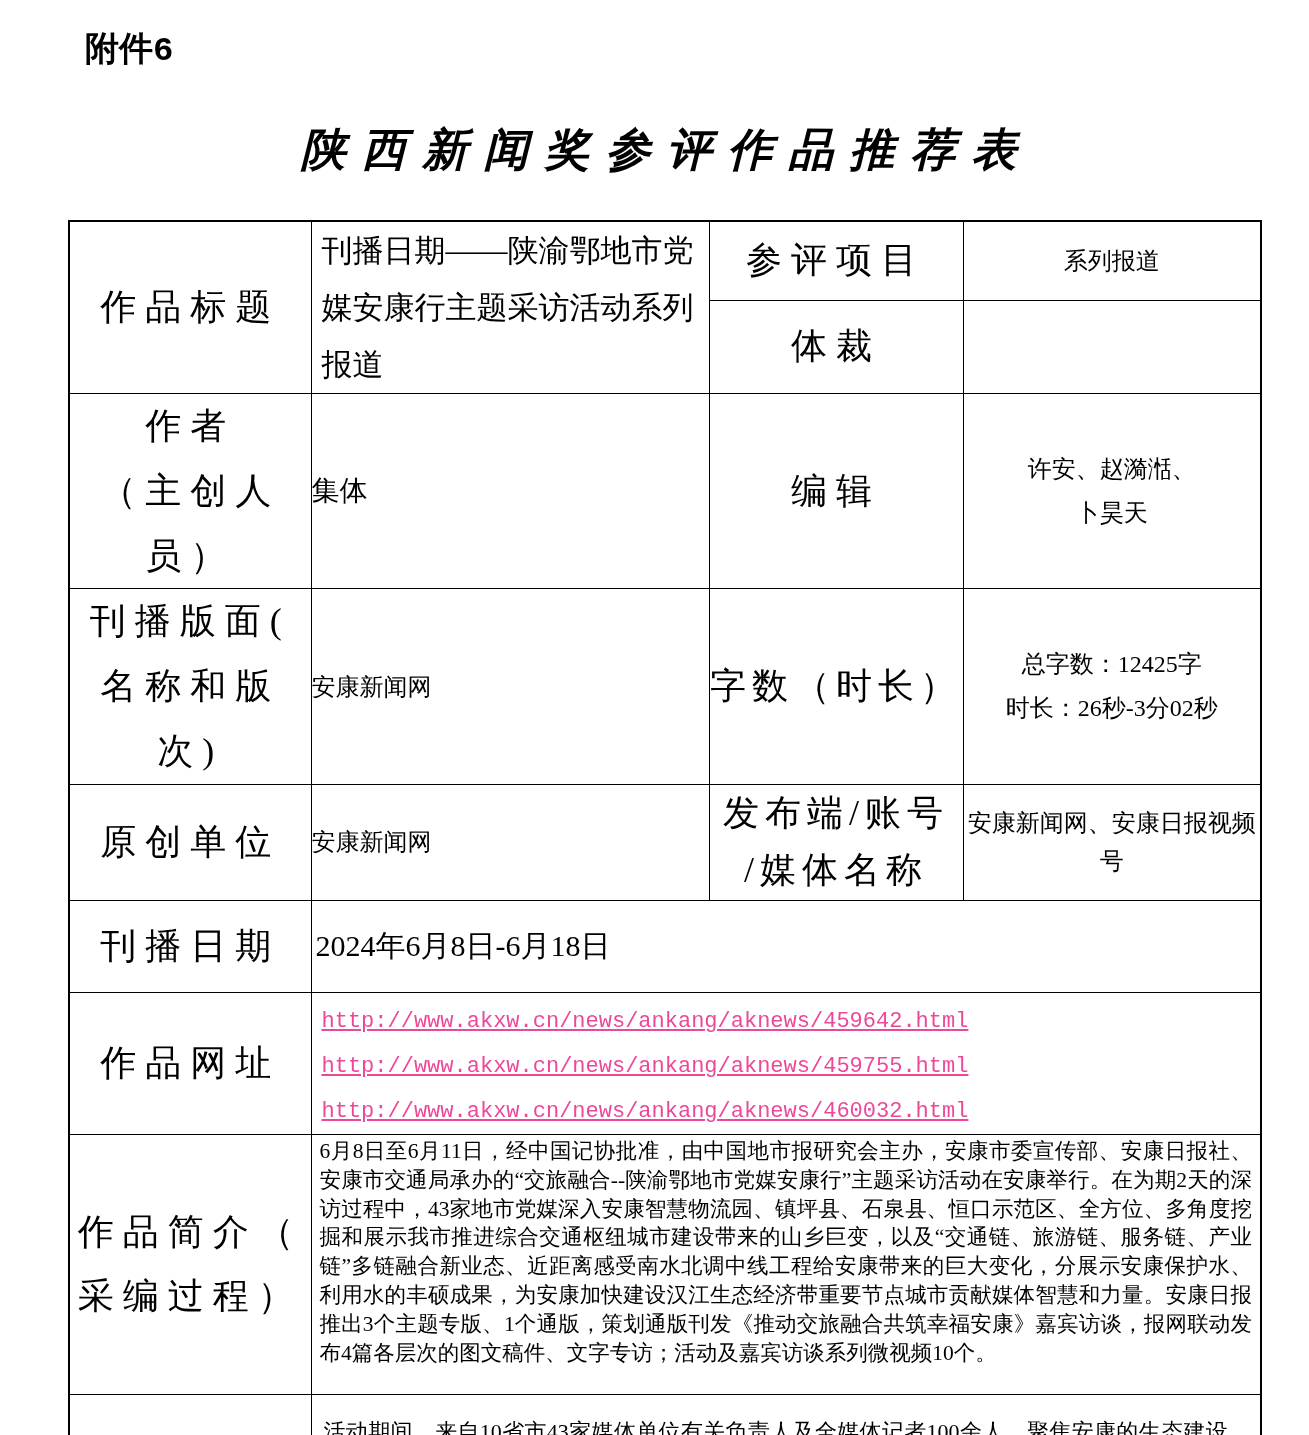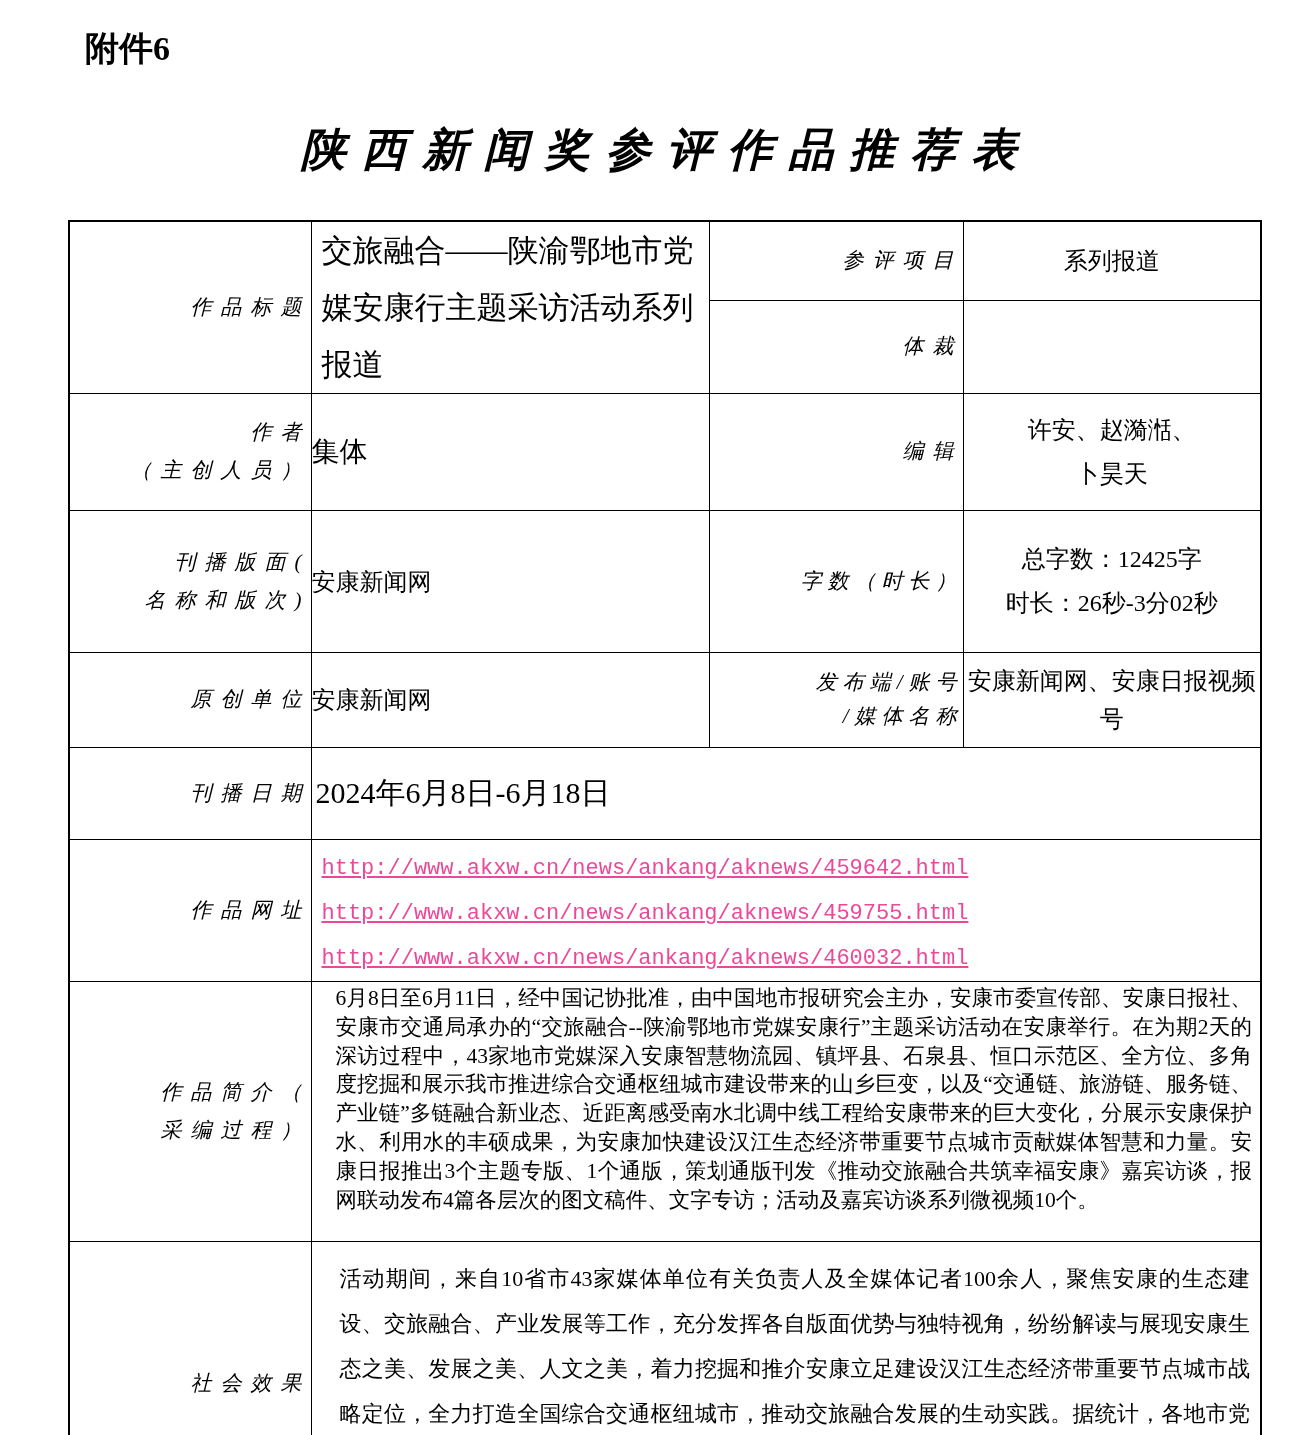--- a/index.html
+++ b/index.html
@@ -2,49 +2,49 @@
 <html><head>
 <meta charset="utf-8">
 <style>
   html,body{margin:0;padding:0;}
   body{
     width:1309px;height:1435px;background:#ffffff;position:relative;
     font-family:"Liberation Serif","DejaVu Serif",serif;color:#000;
   }
   .attachment{
     position:absolute;left:85px;top:26px;
-    font-family:Liberation Serif, serif;
+    font-family:Liberation Mono, monospace;
     font-size:34px;font-weight:bold;
   }
   .doc-title{
     position:absolute;left:0;top:108px;width:1309px;margin:12px;
     text-align:center;font-size:45px;font-weight:bold;font-style:italic;
     letter-spacing:16px;
   }
   table.form{
     position:absolute;left:68px;top:220px;width:1192px;
     border-collapse:collapse;table-layout:fixed;
     border:2px solid #000;
   }
   td{border:1px solid #000;padding:0;vertical-align:middle;overflow:hidden;}
   .lbl{
-    text-align:right;font-size:21px;letter-spacing:9px;
-    white-space:pre-line;line-height:1.8;font-style:italic;
+    text-align:center;font-size:36px;letter-spacing:9px;
+    white-space:pre-line;line-height:1.8;
   }
   .val{font-size:24px;padding-left:0;text-align:left;}
   .val-center{font-size:24px;text-align:center;white-space:pre-line;line-height:1.85;}
   .title-val{font-size:31px;line-height:57px;padding:0 6px 0 10px;text-align:left;}
   .date-val{font-size:30px;padding-left:4px;text-align:left;}
   .url-cell{vertical-align:top;padding:6px 4px 0 10px;}
   .url-cell a{
     display:block;color:#ec4899;text-decoration:underline;
     font-family:"Liberation Mono","DejaVu Sans Mono",monospace;
     font-size:22px;line-height:45px;
   }
-  .para-cell{vertical-align:top;padding-left:16px;}
+  .para-cell{vertical-align:top;}
   .para{
     font-size:21.5px;line-height:28.8px;text-align:justify;
     margin:0;padding:2px 8px 0 8px;
   }
   .para-wide{
     font-size:22px;line-height:45px;text-align:justify;
     margin:0;padding:14px 10px 0 12px;
   }
 </style>
 </head>
@@ -58,21 +58,21 @@
   <colgroup>
     <col style="width:242px">
       <col style="width:398px">
       <col style="width:254px">
       <col style="width:298px">
   </colgroup>
 
   <tbody>
       <tr style="height:68px">
     <td rowspan="2" class="lbl">作品标题</td>
-    <td rowspan="2" class="title-val">交旅融合——陕渝鄂地市党媒安康行主题采访活动系列报道</td>
+    <td rowspan="2" class="title-val">刊播日期——陕渝鄂地市党媒安康行主题采访活动系列报道</td>
     <td class="lbl">参评项目</td>
     <td class="val-center">系列报道</td>
   </tr>
 
   <tr style="height:80px">
     <td class="lbl">体裁</td>
     <td class="val-center"></td>
   </tr>
 
   <tr style="height:117px">

